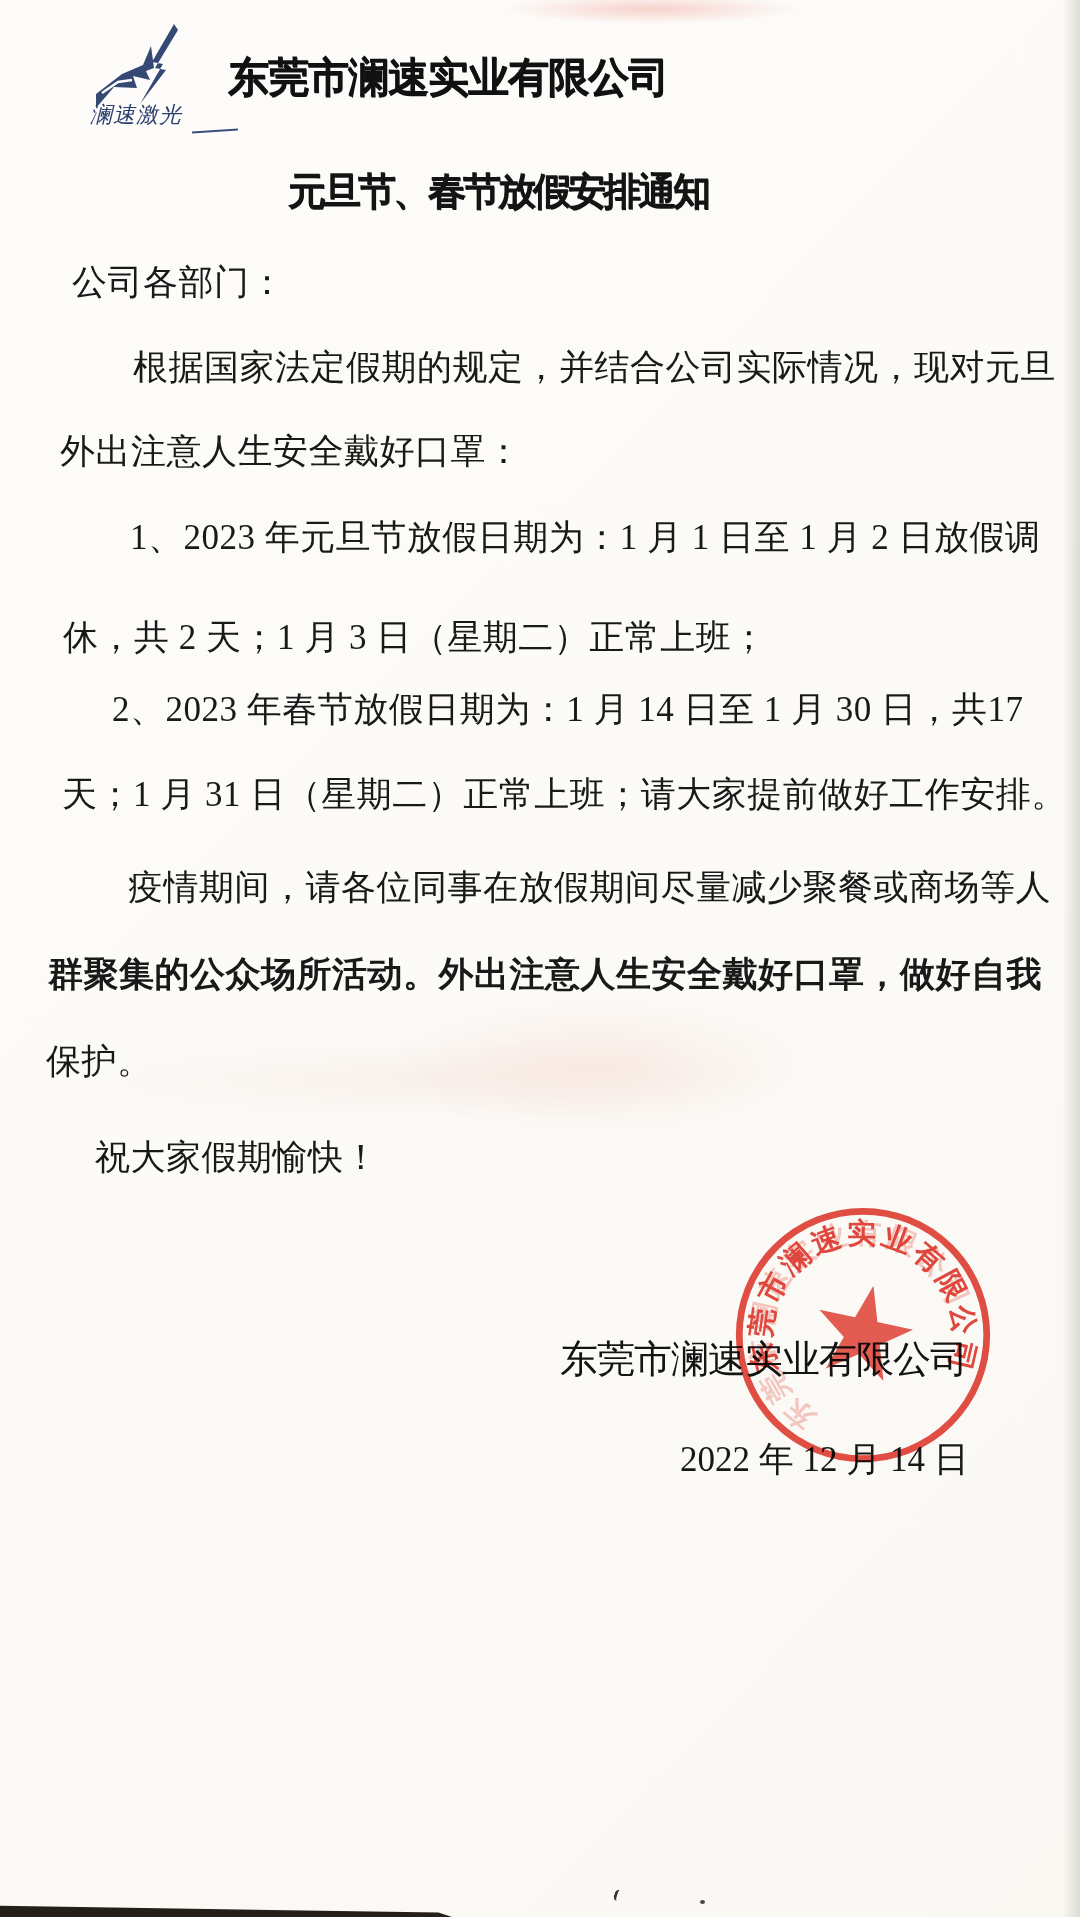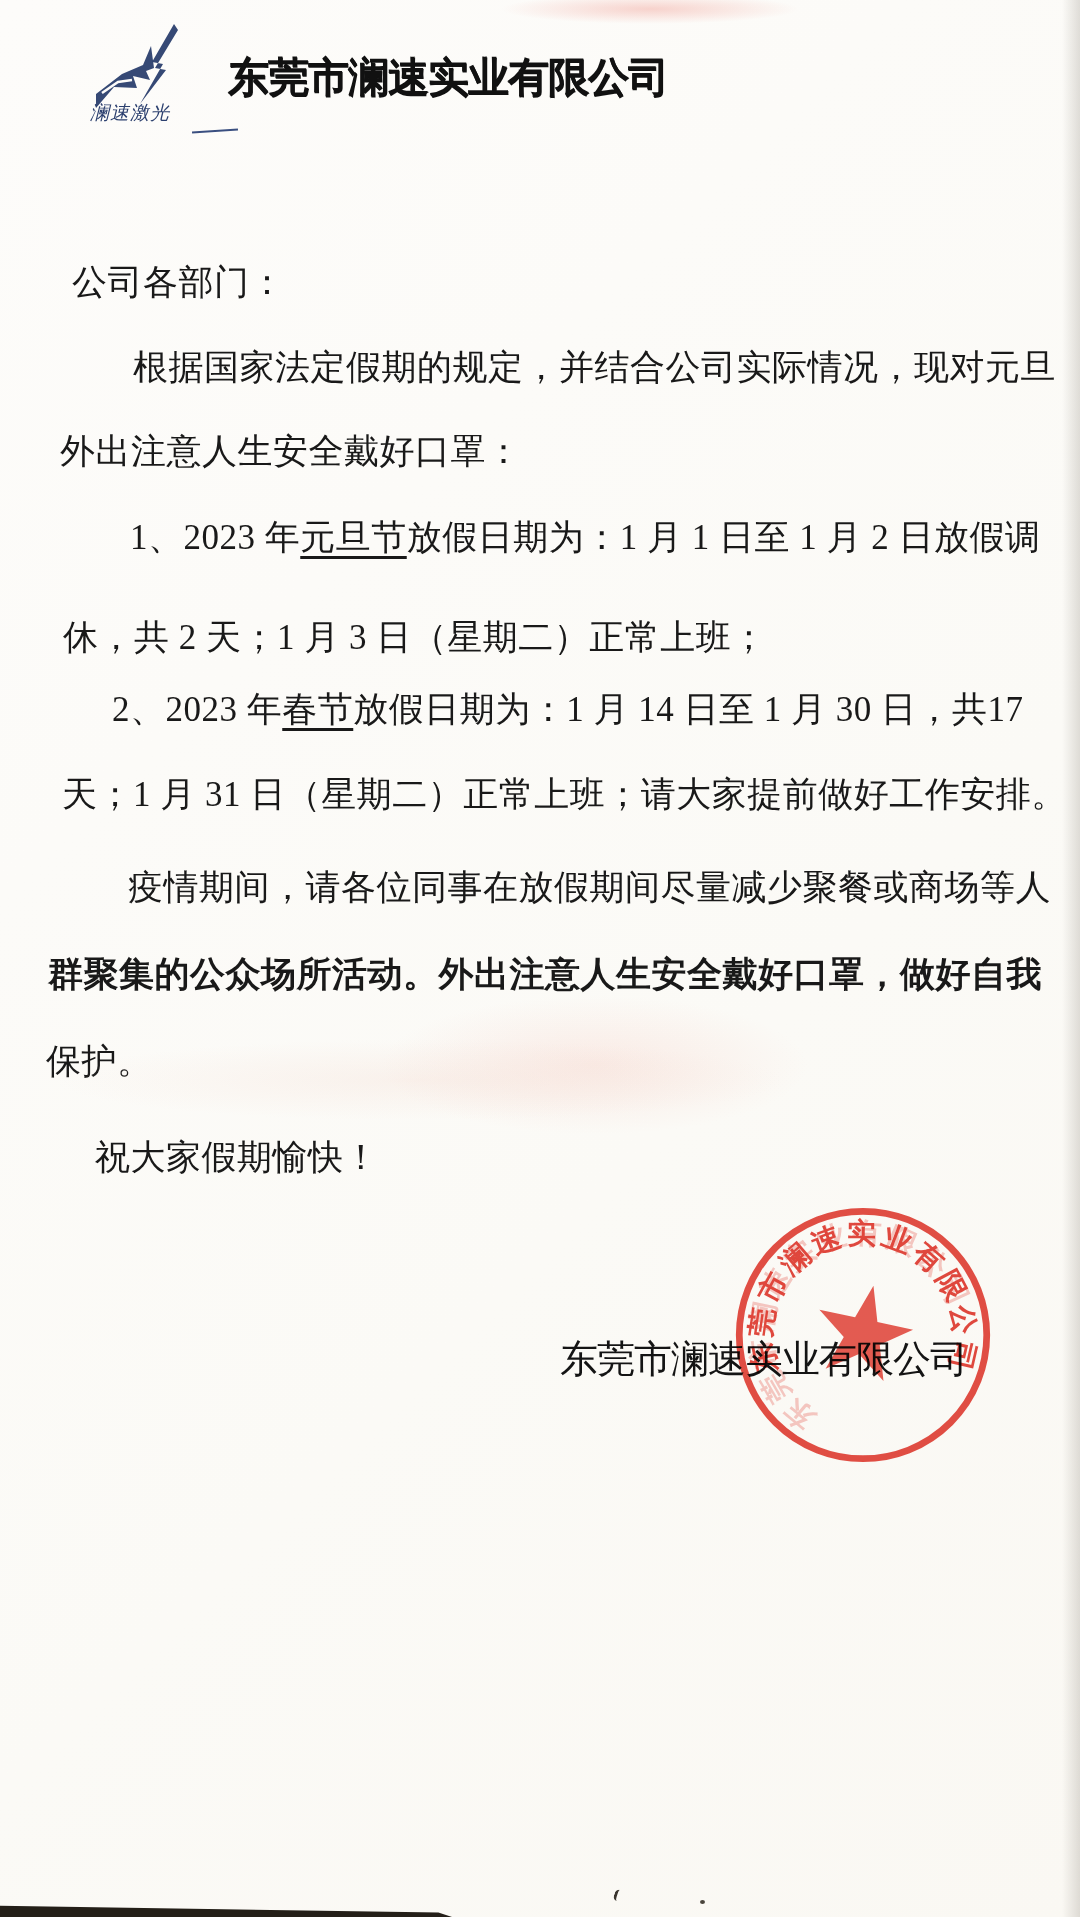--- a/index.html
+++ b/index.html
@@ -10,21 +10,21 @@
     background:linear-gradient(135deg,#fdfcfa 0%,#fbfaf6 60%,#faf8f3 100%);
     overflow:hidden;
     font-family:"Liberation Serif","DejaVu Serif",serif;
     color:#1c1c1c;
   }
   
   .logo-box{position:absolute;left:88px;top:24px;width:150px;height:120px;}
   .logo-caption{
     position:absolute;left:90px;top:100px;
     font-family:Liberation Serif, serif;
-    font-style:italic;font-size:19px;letter-spacing:1px;
+    font-style:italic;font-size:22px;letter-spacing:1px;
     color:#2b3f6e;white-space:nowrap;
   }
   .logo-tail{position:absolute;left:192px;top:130px;width:46px;height:0;
     border-bottom:2px solid #3a4f80;transform:rotate(-4deg);}
   .company-heading{
     position:absolute;left:228px;top:50px;
     font-family:"Liberation Sans","DejaVu Sans",sans-serif;
     font-size:41px;font-weight:900;letter-spacing:-1px;
     color:#111;white-space:nowrap;
     text-shadow:0.6px 0.6px 0 #111;
@@ -35,21 +35,21 @@
     font-size:38px;font-weight:900;letter-spacing:-3px;
     color:#141414;white-space:nowrap;
     text-shadow:0.6px 0.6px 0 #141414;
   }
   
   .body-line{
     position:absolute;
     font-size:35px;line-height:44px;letter-spacing:0.5px;
     color:#191919;white-space:nowrap;
   }
-  .body-line .u{text-decoration:underline;text-decoration-thickness:2.5px;text-underline-offset:7px;}
+  .body-line .u{text-decoration-thickness:2.5px;text-underline-offset:7px;}
   
   .sig-company{
     position:absolute;left:560px;top:1334px;
     font-size:38px;letter-spacing:-1px;color:#141414;white-space:nowrap;z-index:6;
   }
   .sig-date{
     position:absolute;left:680px;top:1436px;
     font-size:35px;color:#161616;white-space:nowrap;z-index:6;
   }
   
@@ -85,36 +85,38 @@
       <polygon points="86,0 64,38 75,40 52,80 78,46 67,44 90,6" fill="#2b3f6e" opacity="0.95"></polygon>
 
       <path d="M8,70 L34,50 L55,41 L63,22 L66,44 L58,47 L62,56 L45,52 L49,64 L26,63 L8,84 Z" fill="#2b3f6e" opacity="0.95"></path>
       <path d="M14,69 L30,58 L44,56" fill="none" stroke="#fdfcfa" stroke-width="2.5"></path>
     </svg>
   </div>
   <div class="logo-caption">澜速激光</div>
   <div class="logo-tail"></div>
 
   <div class="company-heading">东莞市澜速实业有限公司</div>
+  <div class="notice-title">元旦节、春节放假安排通知</div>
 
   <div>
       <div class="body-line" style="left: 72px; top: 261px;"><span>公司各部门：</span></div>
       <div class="body-line" style="left: 133px; top: 346px;"><span>根据国家法定假期的规定，并结合公司实际情况，现对元旦</span></div>
       <div class="body-line" style="left: 60px; top: 430px;"><span>外出注意人生安全戴好口罩：</span></div>
       <div class="body-line" style="left: 130px; top: 516px;"><span>1、2023 年</span><span class="u">元旦节</span><span>放假日期为：1 月 1 日至 1 月 2 日放假调</span></div>
       <div class="body-line" style="left: 63px; top: 616px;"><span>休，共 2 天；1 月 3 日（星期二）正常上班；</span></div>
       <div class="body-line" style="left: 112px; top: 688px;"><span>2、2023 年</span><span class="u">春节</span><span>放假日期为：1 月 14 日至 1 月 30 日，共17</span></div>
       <div class="body-line" style="left: 62px; top: 773px;"><span>天；1 月 31 日（星期二）正常上班；请大家提前做好工作安排。</span></div>
       <div class="body-line" style="left: 128px; top: 866px;"><span>疫情期间，请各位同事在放假期间尽量减少聚餐或商场等人</span></div>
       <div class="body-line" style="left: 48px; top: 953px; font-weight: bold;"><span>群聚集的公众场所活动。外出注意人生安全戴好口罩，做好自我</span></div>
       <div class="body-line" style="left: 46px; top: 1040px;"><span>保护。</span></div>
       <div class="body-line" style="left: 95px; top: 1136px;"><span>祝大家假期愉快！</span></div>
     </div>
 
   <div class="sig-company">东莞市澜速实业有限公司</div>
+  <div class="sig-date">2022 年 12 月 14 日</div>
 
   <svg class="stamp" viewBox="0 0 300 300">
     <defs>
       <path id="sealArc" d="M 63.9,190.1 A 95,95 0 1 1 236.1,190.1" fill="none"></path>
       <path id="sealArcGhost" d="M 63.9,190.1 A 95,95 0 1 1 236.1,190.1" fill="none"></path>
     </defs>
     <circle cx="150" cy="150" r="128" fill="none" stroke="#e03126" stroke-width="7" opacity="0.92"></circle>
     <polygon points="150,98 138.2,133.8 100.5,133.9 131,156.2 119.4,192.1 150,170 180.6,192.1 169,156.2 199.5,133.9 161.8,133.8" fill="#e03126" opacity="0.85" transform="rotate(12 150 150)"></polygon>
     <text fill="#e03126" font-size="30" font-weight="bold" letter-spacing="4" font-family="'Liberation Serif','DejaVu Serif',serif" opacity="0.95">
       <textPath href="#sealArc" startOffset="4">东莞市澜速实业有限公司</textPath>

